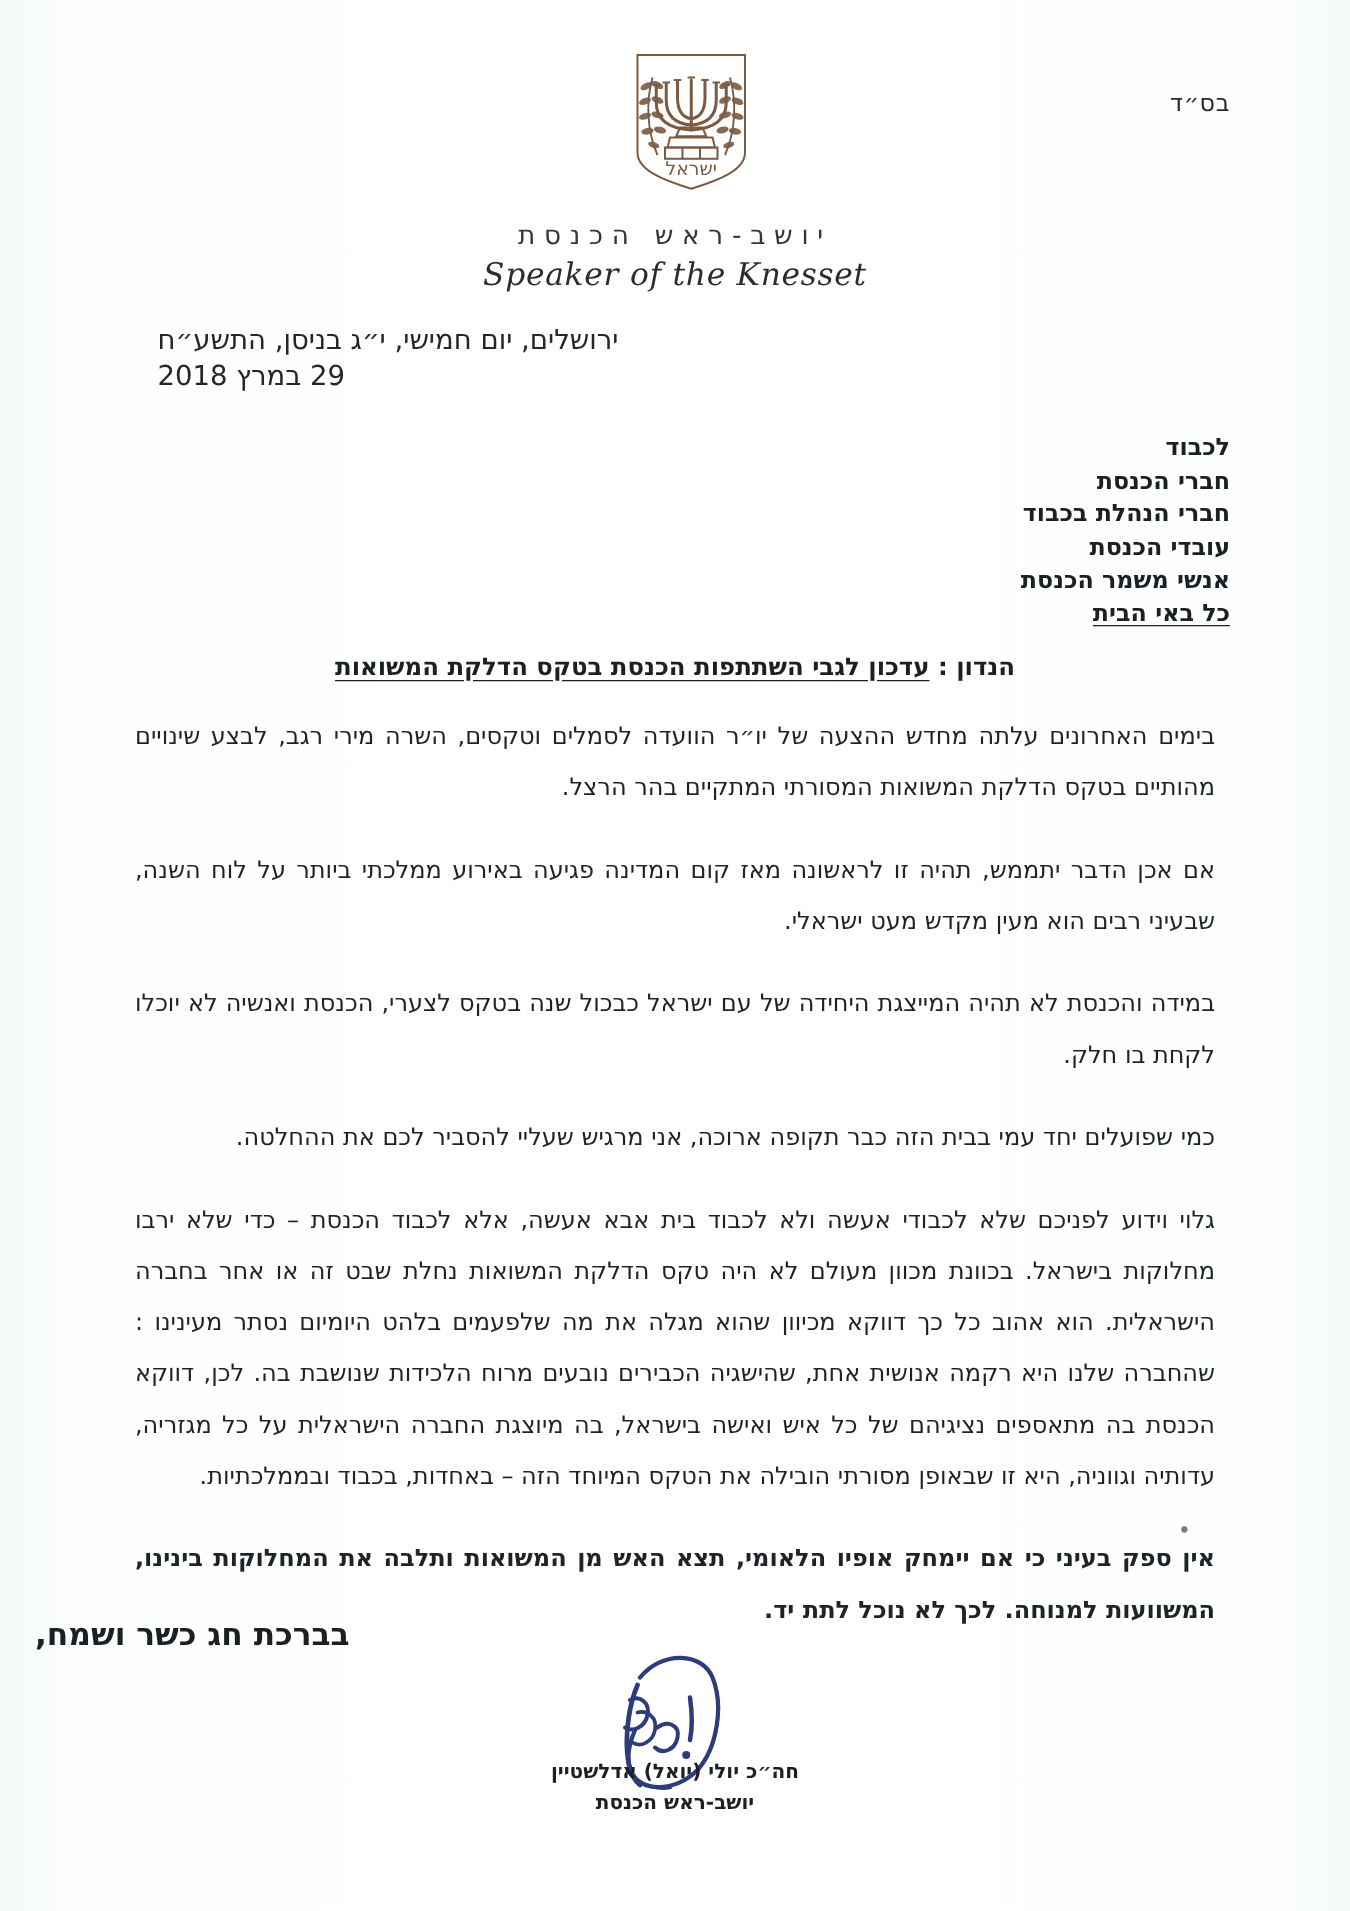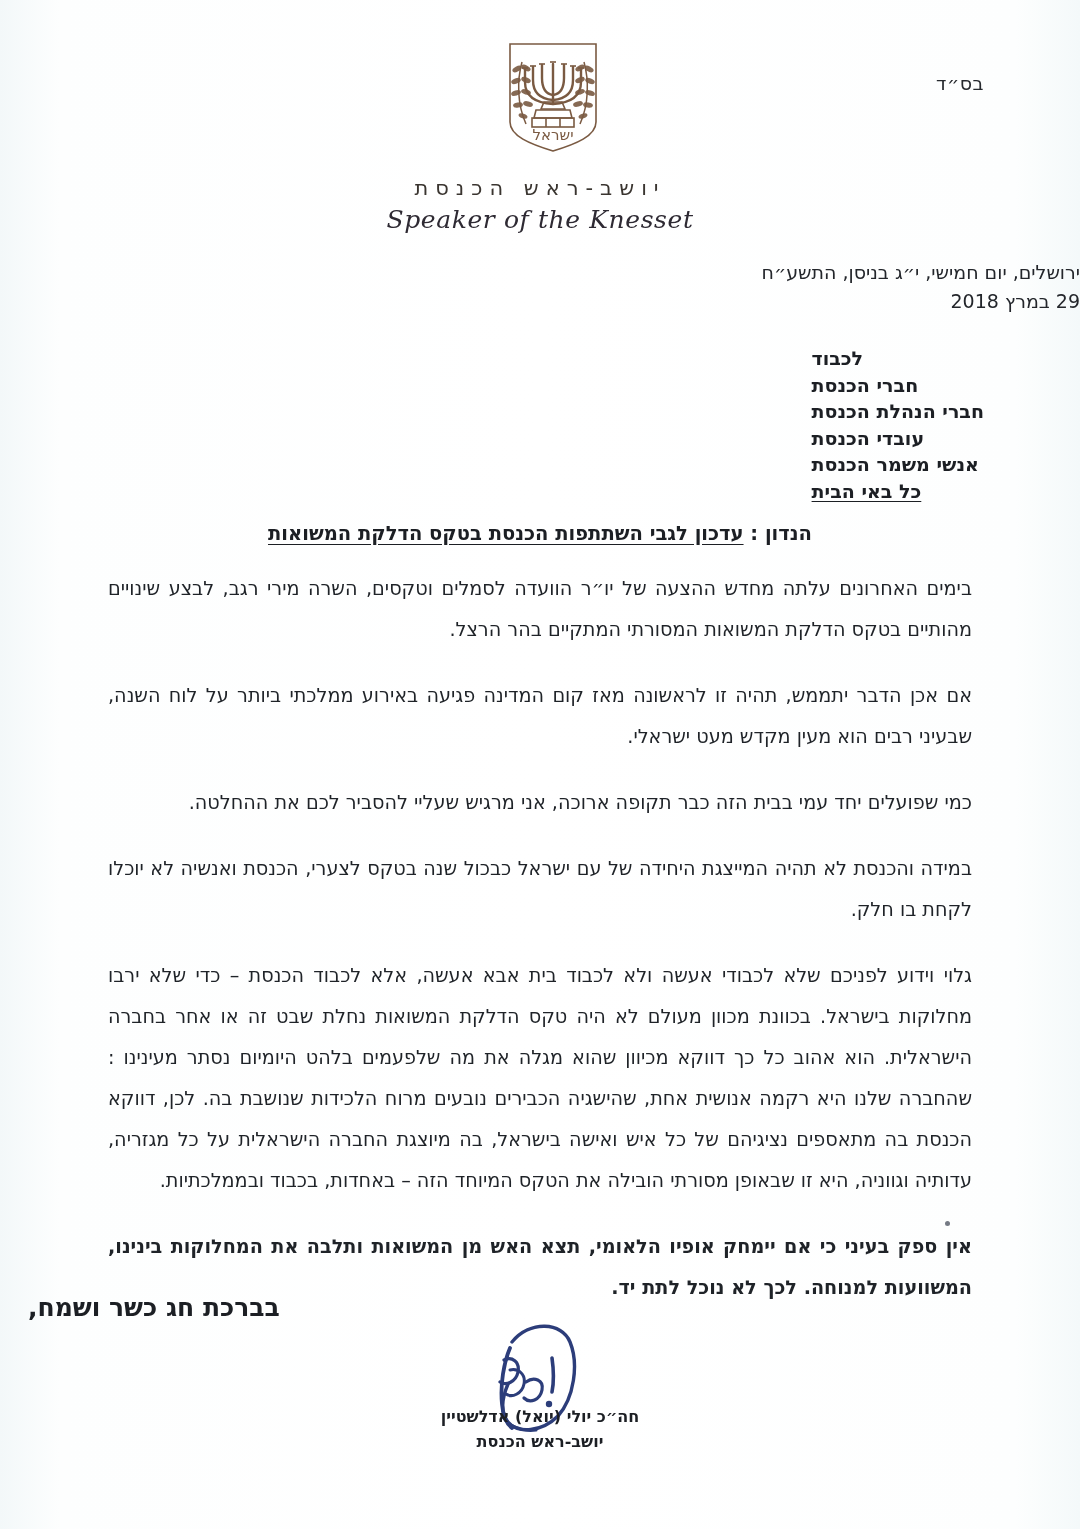--- a/index.html
+++ b/index.html
@@ -83,34 +83,34 @@
     letter-spacing: 0.6px;
     color: #2e2a33;
   }
 
   
   .datebox {
     position: absolute;
     top: 258px;
     right: 0;
     left: 126px;
-    text-align: right;
+    text-align: left;
     direction: rtl;
-    font-size: 19px;
+    font-size: 22px;
     line-height: 29px;
     color: #23262b;
   }
   .datebox .d2 { direction: rtl; unicode-bidi: plaintext; }
 
   
   .addr {
     position: absolute;
     top: 345px;
     right: 96px;
-    text-align: left;
+    text-align: right;
     font-weight: bold;
     font-size: 19px;
     line-height: 26.5px;
     color: #1c1f24;
   }
   .addr .u { text-decoration: underline; text-underline-offset: 3px; }
 
   
   .subject {
     position: absolute;
@@ -266,36 +266,36 @@
     <div class="lh-eng">Speaker of the Knesset</div>
 
     <div class="datebox">
       <div class="d1">ירושלים, יום חמישי, י״ג בניסן, התשע״ח</div>
       <div class="d2">29 במרץ 2018</div>
     </div>
 
     <div class="addr">
       <div>לכבוד</div>
       <div>חברי הכנסת</div>
-      <div>חברי הנהלת הכנסת</div>
+      <div>חברי הנהלת בכבוד</div>
       <div>עובדי הכנסת</div>
       <div>אנשי משמר הכנסת</div>
       <div class="u">כל באי הבית</div>
     </div>
 
     <div class="subject">
       <span>הנדון :</span>
       <span class="sub-u">עדכון לגבי השתתפות הכנסת בטקס הדלקת המשואות</span>
     </div>
 
     <div class="body">
       <p class="para">בימים האחרונים עלתה מחדש ההצעה של יו״ר הוועדה לסמלים וטקסים, השרה מירי רגב, לבצע שינויים מהותיים בטקס הדלקת המשואות המסורתי המתקיים בהר הרצל.</p>
       <p class="para">אם אכן הדבר יתממש, תהיה זו לראשונה מאז קום המדינה פגיעה באירוע ממלכתי ביותר על לוח השנה, שבעיני רבים הוא מעין מקדש מעט ישראלי.</p>
+      <p class="para">במידה והכנסת לא תהיה המייצגת היחידה של עם ישראל כבכול שנה בטקס לצערי, הכנסת ואנשיה לא יוכלו לקחת בו חלק.</p>
       <p class="para">כמי שפועלים יחד עמי בבית הזה כבר תקופה ארוכה, אני מרגיש שעליי להסביר לכם את ההחלטה.</p>
-      <p class="para">במידה והכנסת לא תהיה המייצגת היחידה של עם ישראל כבכול שנה בטקס לצערי, הכנסת ואנשיה לא יוכלו לקחת בו חלק.</p>
       <p class="para">גלוי וידוע לפניכם שלא לכבודי אעשה ולא לכבוד בית אבא אעשה, אלא לכבוד הכנסת – כדי שלא ירבו מחלוקות בישראל. בכוונת מכוון מעולם לא היה טקס הדלקת המשואות נחלת שבט זה או אחר בחברה הישראלית. הוא אהוב כל כך דווקא מכיוון שהוא מגלה את מה שלפעמים בלהט היומיום נסתר מעינינו : שהחברה שלנו היא רקמה אנושית אחת, שהישגיה הכבירים נובעים מרוח הלכידות שנושבת בה. לכן, דווקא הכנסת בה מתאספים נציגיהם של כל איש ואישה בישראל, בה מיוצגת החברה הישראלית על כל מגזריה, עדותיה וגווניה, היא זו שבאופן מסורתי הובילה את הטקס המיוחד הזה – באחדות, בכבוד ובממלכתיות.</p>
       <p class="para">אין ספק בעיני כי אם יימחק אופיו הלאומי, תצא האש מן המשואות ותלבה את המחלוקות בינינו, המשוועות למנוחה. לכך לא נוכל לתת יד.</p>
     </div>
 
     <div class="speck"></div>
 
     <div class="sig-closing">בברכת חג כשר ושמח,</div>
 
     <div class="sig-mark">
       <svg class="sig-svg" viewBox="0 0 190 128">

